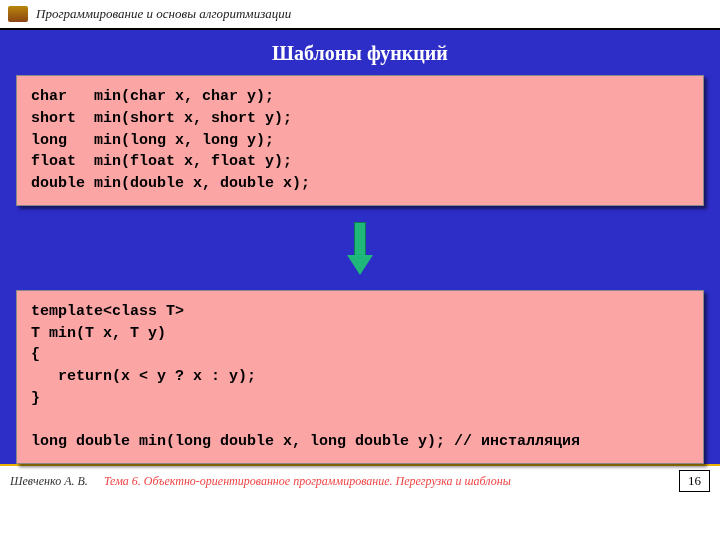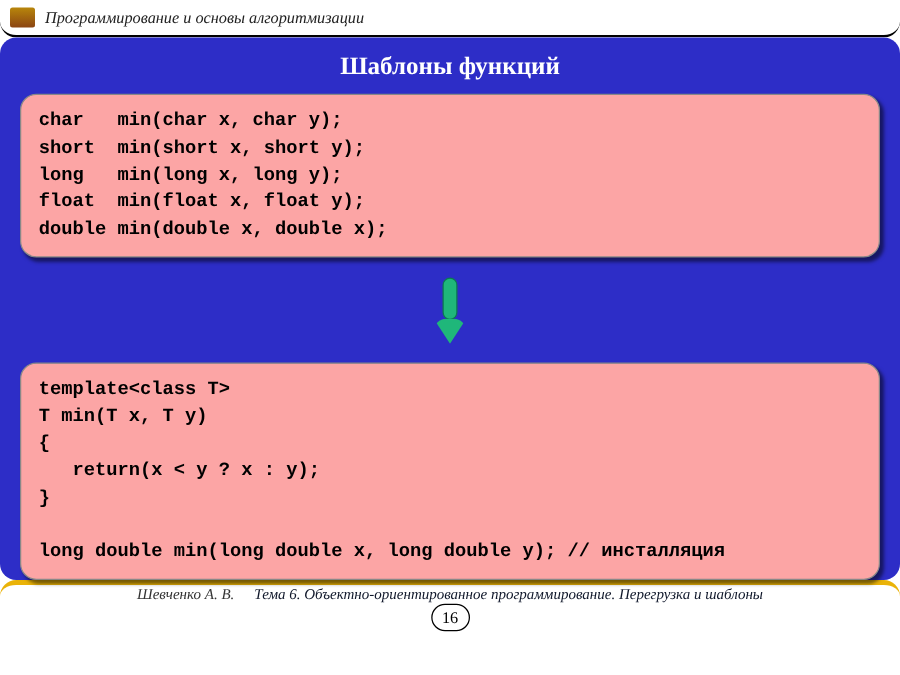--- a/index.html
+++ b/index.html
@@ -1,15 +1,15 @@
 <!DOCTYPE html>
 <html><head>
 <meta charset="utf-8">
 <style>
-  * { box-sizing: border-box; margin: 0; padding: 0; border-radius: 13px; }
+  * { box-sizing: border-box; margin: 0; padding: 0; }
   body {
     width: 720px;
     height: 540px;
     background: #ffffff;
     font-family: "Times New Roman", serif;
     position: relative;
     overflow: hidden;
   }
   .header {
     height: 30px;
@@ -80,41 +80,40 @@
     top: 33px;
     left: -2px;
     width: 0;
     height: 0;
     border-left: 13px solid transparent;
     border-right: 13px solid transparent;
     border-top: 20px solid #1fb77a;
   }
   .footer {
     height: 32px;
-    border-top: 4px solid #eab308;
+    border-top: 2px solid #eab308;
     display: flex;
     align-items: center;
     justify-content: space-between;
     padding: 0 10px;
-    flex-direction: column;
   }
   .footer-left {
     display: flex;
     align-items: center;
     gap: 16px;
   }
   .footer-author {
     font-style: italic;
     font-size: 12px;
     color: #333;
   }
   .footer-topic {
     font-style: italic;
     font-size: 12px;
-    color: #0f172a;
+    color: #ef4444;
   }
   .footer-page {
     border: 1px solid #000;
     padding: 2px 8px;
     font-size: 13px;
     min-width: 24px;
     text-align: center;
   }
 </style>
 </head>

